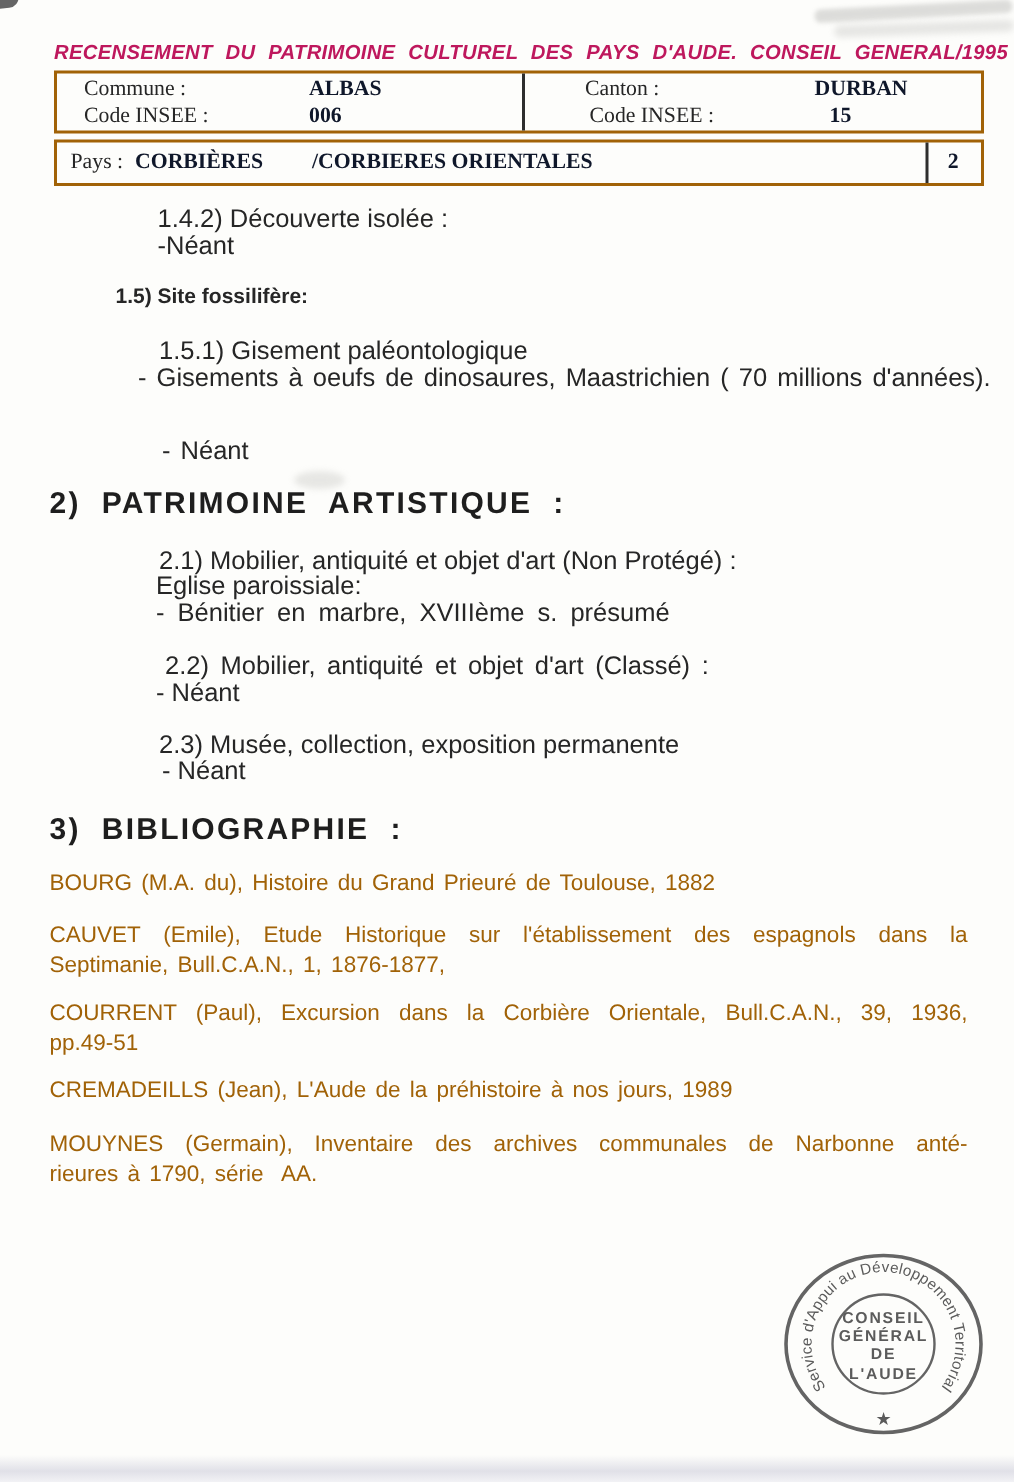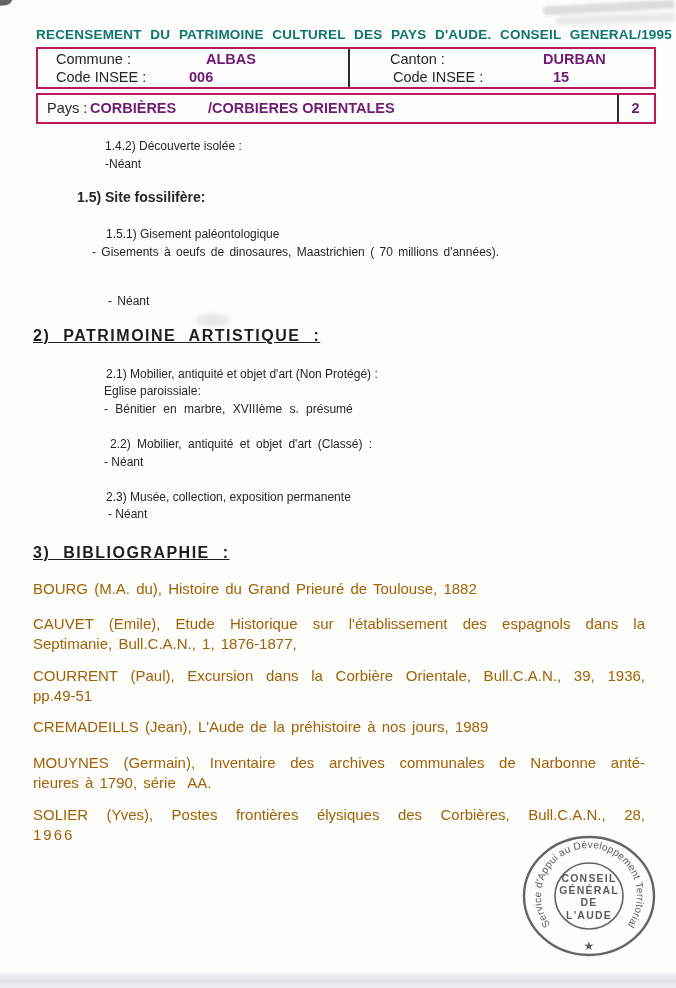--- a/index.html
+++ b/index.html
@@ -2,42 +2,42 @@
 <html><head>
 <meta charset="utf-8">
 <style>
   html,body{margin:0;padding:0;background:#ffffff;}
   .page{
     position:relative; width:676px; height:988px; overflow:hidden;
     background:#fdfdfb;
     font-family:"Liberation Sans", sans-serif;
     color:#262626;
   }
-  .line{position:absolute; white-space:nowrap; font-size:12px; line-height:18px;}
+  .line{position:absolute; white-space:nowrap; font-size:17px; line-height:18px;}
   .b{font-weight:bold;}
   .ws2{word-spacing:2px;}
   .ws3{word-spacing:3px;}
   .ws4{word-spacing:4px;}
   .h15{font-size:14px;}
-  .hmain{font-size:16px; letter-spacing:1.5px; word-spacing:7px; color:#1e1e1e;text-decoration:underline;}
+  .hmain{font-size:20px; letter-spacing:1.5px; word-spacing:7px; color:#1e1e1e;}
 
   
   .doc-title{
     position:absolute; left:36px; top:27px; width:636px;
-    font-size:13.5px; font-weight:bold; color:#0f766e;
-    text-align:justify; text-align-last:justify; letter-spacing:0.2px;
+    font-size:13.5px; font-weight:bold; color:#be185d;
+    text-align:justify; text-align-last:justify; letter-spacing:0.2px;font-style:italic;
   }
 
   
-  .box{position:absolute; border:2px solid #be185d; background:transparent;}
+  .box{position:absolute; border:2px solid #a16207; background:transparent;font-family:Liberation Serif, serif;}
   .box1{left:36px; top:47px; width:616px; height:38px;}
   .box2{left:36px; top:93px; width:616px; height:27px;}
   .vdiv{position:absolute; top:0; bottom:0; width:2px; background:#2e2e2e;}
   .cell{position:absolute; white-space:nowrap; font-size:14.5px; line-height:16px;}
-  .val{font-weight:bold; color:#701a75;}
+  .val{font-weight:bold; color:#0f172a;}
 
   
   .bib{position:absolute; left:33px; width:612px; font-size:15px; line-height:20px; word-spacing:2px; color:#a16207;}
   .jline{text-align:justify; text-align-last:justify;}
   .pre{white-space:pre-wrap;}
   .ls2{letter-spacing:2px;}
 
   
   .stamp{position:absolute; left:517px; top:832px;}
   .stamp-inner{font-family:"Liberation Sans", sans-serif; font-weight:bold; font-size:10.5px; letter-spacing:1.2px;}
@@ -66,21 +66,21 @@
   <div class="smudge3"></div>
   <div class="bottom-band"></div>
 
   <div class="doc-title">RECENSEMENT DU PATRIMOINE CULTUREL DES PAYS D'AUDE. CONSEIL GENERAL/1995</div>
 
   <div class="box box1">
     <div class="vdiv" style="left:310px;"></div>
     <span class="cell" style="left:18px; top:2px;">Commune :</span>
     <span class="cell val" style="left:168px; top:2px;">ALBAS</span>
     <span class="cell" style="left:18px; top:20px;">Code INSEE :</span>
-    <span class="cell val" style="left:151px; top:20px;">006</span>
+    <span class="cell val" style="left:168px; top:20px;">006</span>
     <span class="cell" style="left:352px; top:2px;">Canton :</span>
     <span class="cell val" style="left:505px; top:2px;">DURBAN</span>
     <span class="cell" style="left:355px; top:20px;">Code INSEE :</span>
     <span class="cell val" style="left:515px; top:20px;">15</span>
   </div>
 
   <div class="box box2">
     <div class="vdiv" style="left:579px;"></div>
     <span class="cell" style="left:9px; top:5px;">Pays :</span>
     <span class="cell val" style="left:52px; top:5px;">CORBIÈRES</span>
@@ -122,24 +122,20 @@
 
   <div class="bib ws4" style="top:717px;">
     <div>CREMADEILLS (Jean), L'Aude de la préhistoire à nos jours, 1989</div>
   </div>
 
   <div class="bib" style="top:753px;">
     <div class="jline">MOUYNES (Germain), Inventaire des archives communales de Narbonne anté-</div>
     <div class="pre">rieures à 1790, série  AA.</div>
   </div>
 
-  <div class="bib" style="top:805px;">
-    <div class="jline">SOLIER (Yves), Postes frontières élysiques des Corbières, Bull.C.A.N., 28,</div>
-    <div class="ls2">1966</div>
-  </div>
 
   <svg class="stamp" width="144" height="132" viewBox="0 0 144 132">
     <g stroke="#4a4a4a" fill="none" opacity="0.85">
       <ellipse cx="72" cy="64" rx="65" ry="59" stroke-width="2.4"></ellipse>
       <ellipse cx="72" cy="64" rx="34" ry="33" stroke-width="1.6"></ellipse>
     </g>
     <path id="ringPath" d="M 48,105.6 A 48,48 0 1 1 96,105.6" fill="none"></path>
     <text class="stamp-ring" fill="#4a4a4a" opacity="0.9">
       <textPath href="#ringPath" startOffset="50%" text-anchor="middle">Service d'Appui au Développement Territorial</textPath>
     </text>

